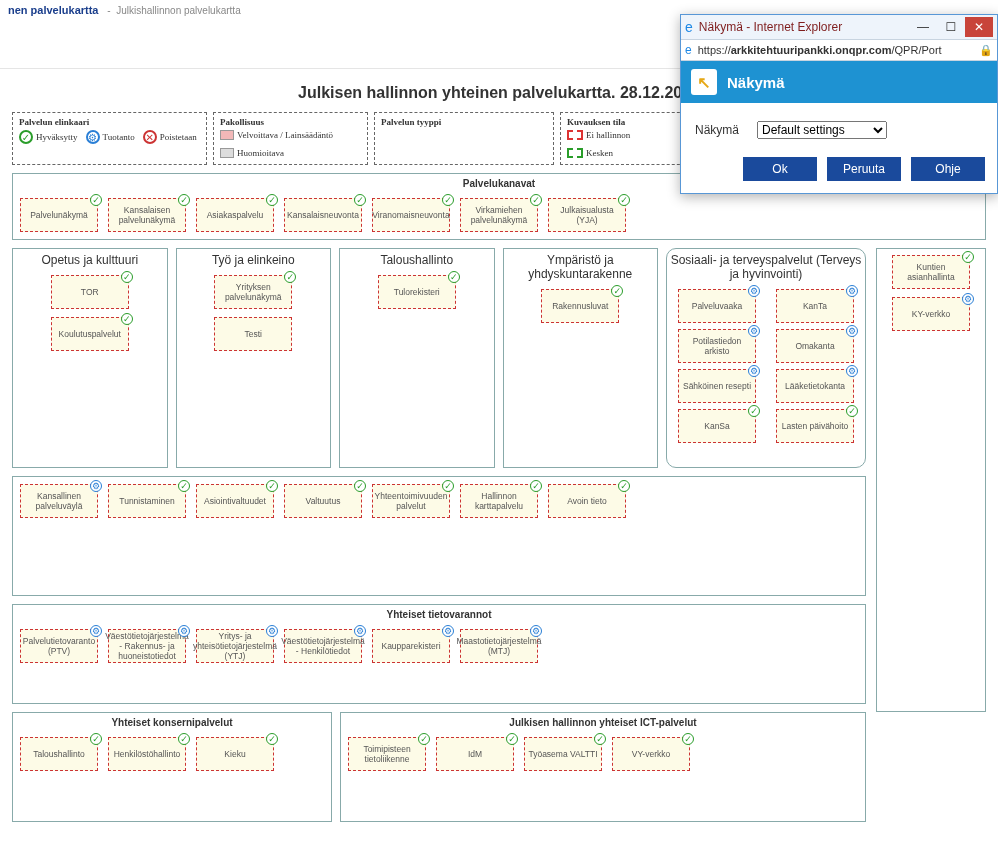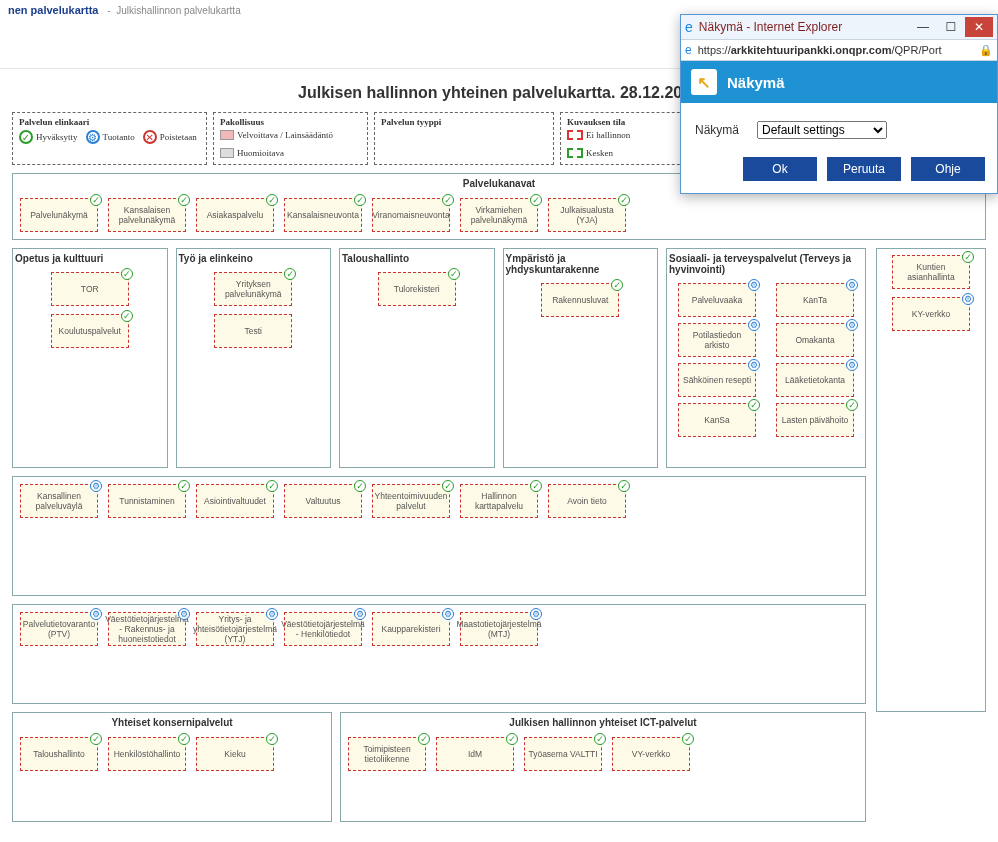--- a/index.html
+++ b/index.html
@@ -26,21 +26,21 @@
   .sw-pink { background:#f2c8c8;}
   .dashsw { width:16px; height:10px; display:inline-block;}
   .dashsw.red { border:2px dashed #d33;}
   .dashsw.green { border:2px dashed #2a9d2a;}
   .content { padding:0 12px;}
   .panel { border:1px solid #8aa; margin-bottom:8px; padding:1px;}
   .panel > .panel-title { background:#fff; text-align:center; font-size:10px; font-weight:bold; padding:3px 0; }
   .panel-body { padding:6px; display:flex; gap:10px; flex-wrap:wrap; align-items:flex-start;}
   .columns { display:flex; gap:8px;}
   .col { border:1px solid #8aa; flex:1; min-height:220px; }
-  .col > .col-title { text-align:left; font-size:10px; font-weight:bold; padding:4px 2px; }
+  .col > .col-title { text-align:center; font-size:12px; font-weight:normal; padding:4px 2px; }
   .col-body { padding:4px; display:flex; flex-direction:column; gap:8px; align-items:center;}
   .col-body.grid2 { display:grid; grid-template-columns:1fr 1fr; gap:6px; justify-items:center;}
   .card { width:78px; height:34px; background:#fdfbe7; border:1px dashed #c33; display:flex; align-items:center; justify-content:center; text-align:center; font-size:8.5px; padding:2px; position:relative; color:#555;}
   .card .badge { position:absolute; top:-5px; right:-5px; width:12px; height:12px; border-radius:50%; background:#fff; display:flex; align-items:center; justify-content:center; font-size:9px;}
   .badge.ok { border:1.5px solid #2a9d2a; color:#2a9d2a;}
   .badge.gear { border:1.5px solid #2a7fd6; color:#2a7fd6;}
   .row-groups { display:flex; gap:8px;}
   .rightcol { width:110px;}
   .rightcol .card { margin:0 auto 8px auto;}
   
@@ -165,21 +165,21 @@
             <div class="col-body">
               <div class="card">Tulorekisteri<span class="badge ok">✓</span></div>
             </div>
           </div>
           <div class="col">
             <div class="col-title">Ympäristö ja yhdyskuntarakenne</div>
             <div class="col-body">
               <div class="card">Rakennusluvat<span class="badge ok">✓</span></div>
             </div>
           </div>
-          <div class="col" style="flex: 0 0 200px;">
+          <div class="col" style="flex: 0 0 200px; border-radius: 10px;">
             <div class="col-title">Sosiaali- ja terveyspalvelut (Terveys ja hyvinvointi)</div>
             <div class="col-body grid2">
               <div class="card">Palveluvaaka<span class="badge gear">⚙</span></div>
               <div class="card">KanTa<span class="badge gear">⚙</span></div>
               <div class="card">Potilastiedon arkisto<span class="badge gear">⚙</span></div>
               <div class="card">Omakanta<span class="badge gear">⚙</span></div>
               <div class="card">Sähköinen resepti<span class="badge gear">⚙</span></div>
               <div class="card">Lääketietokanta<span class="badge gear">⚙</span></div>
               <div class="card">KanSa<span class="badge ok">✓</span></div>
               <div class="card">Lasten päivähoito<span class="badge ok">✓</span></div>
@@ -193,20 +193,21 @@
             <div class="card">Tunnistaminen<span class="badge ok">✓</span></div>
             <div class="card">Asiointivaltuudet<span class="badge ok">✓</span></div>
             <div class="card">Valtuutus<span class="badge ok">✓</span></div>
             <div class="card">Yhteentoimivuuden palvelut<span class="badge ok">✓</span></div>
             <div class="card">Hallinnon karttapalvelu<span class="badge ok">✓</span></div>
             <div class="card">Avoin tieto<span class="badge ok">✓</span></div>
           </div>
       </div>
 
       <div class="panel" style="min-height:100px">
+        <div class="panel-title">Yhteiset tietovarannot</div>
         <div class="panel-body" id="tieto-body">
             <div class="card">Palvelutietovaranto (PTV)<span class="badge gear">⚙</span></div>
             <div class="card">Väestötietojärjestelmä - Rakennus- ja huoneistotiedot<span class="badge gear">⚙</span></div>
             <div class="card">Yritys- ja yhteisötietojärjestelmä (YTJ)<span class="badge gear">⚙</span></div>
             <div class="card">Väestötietojärjestelmä - Henkilötiedot<span class="badge gear">⚙</span></div>
             <div class="card">Kaupparekisteri<span class="badge gear">⚙</span></div>
             <div class="card">Maastotietojärjestelmä (MTJ)<span class="badge gear">⚙</span></div>
           </div>
       </div>
 

